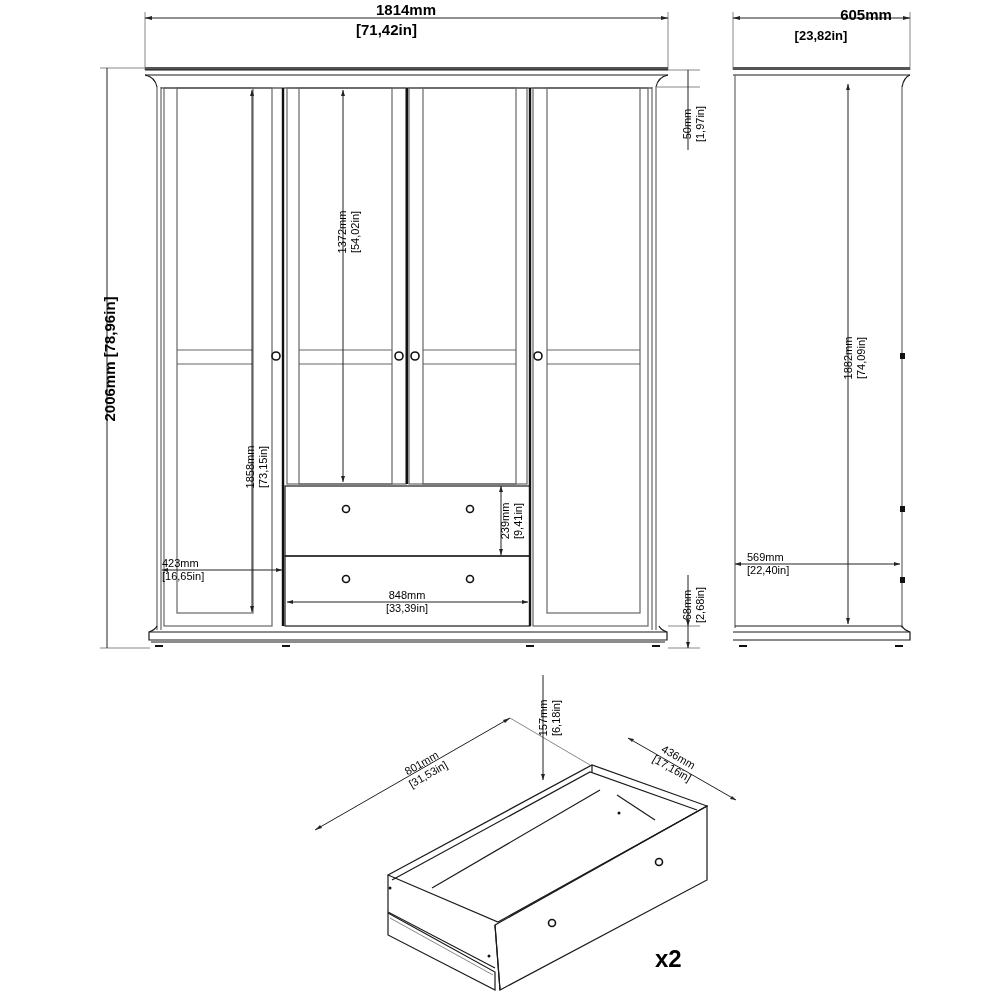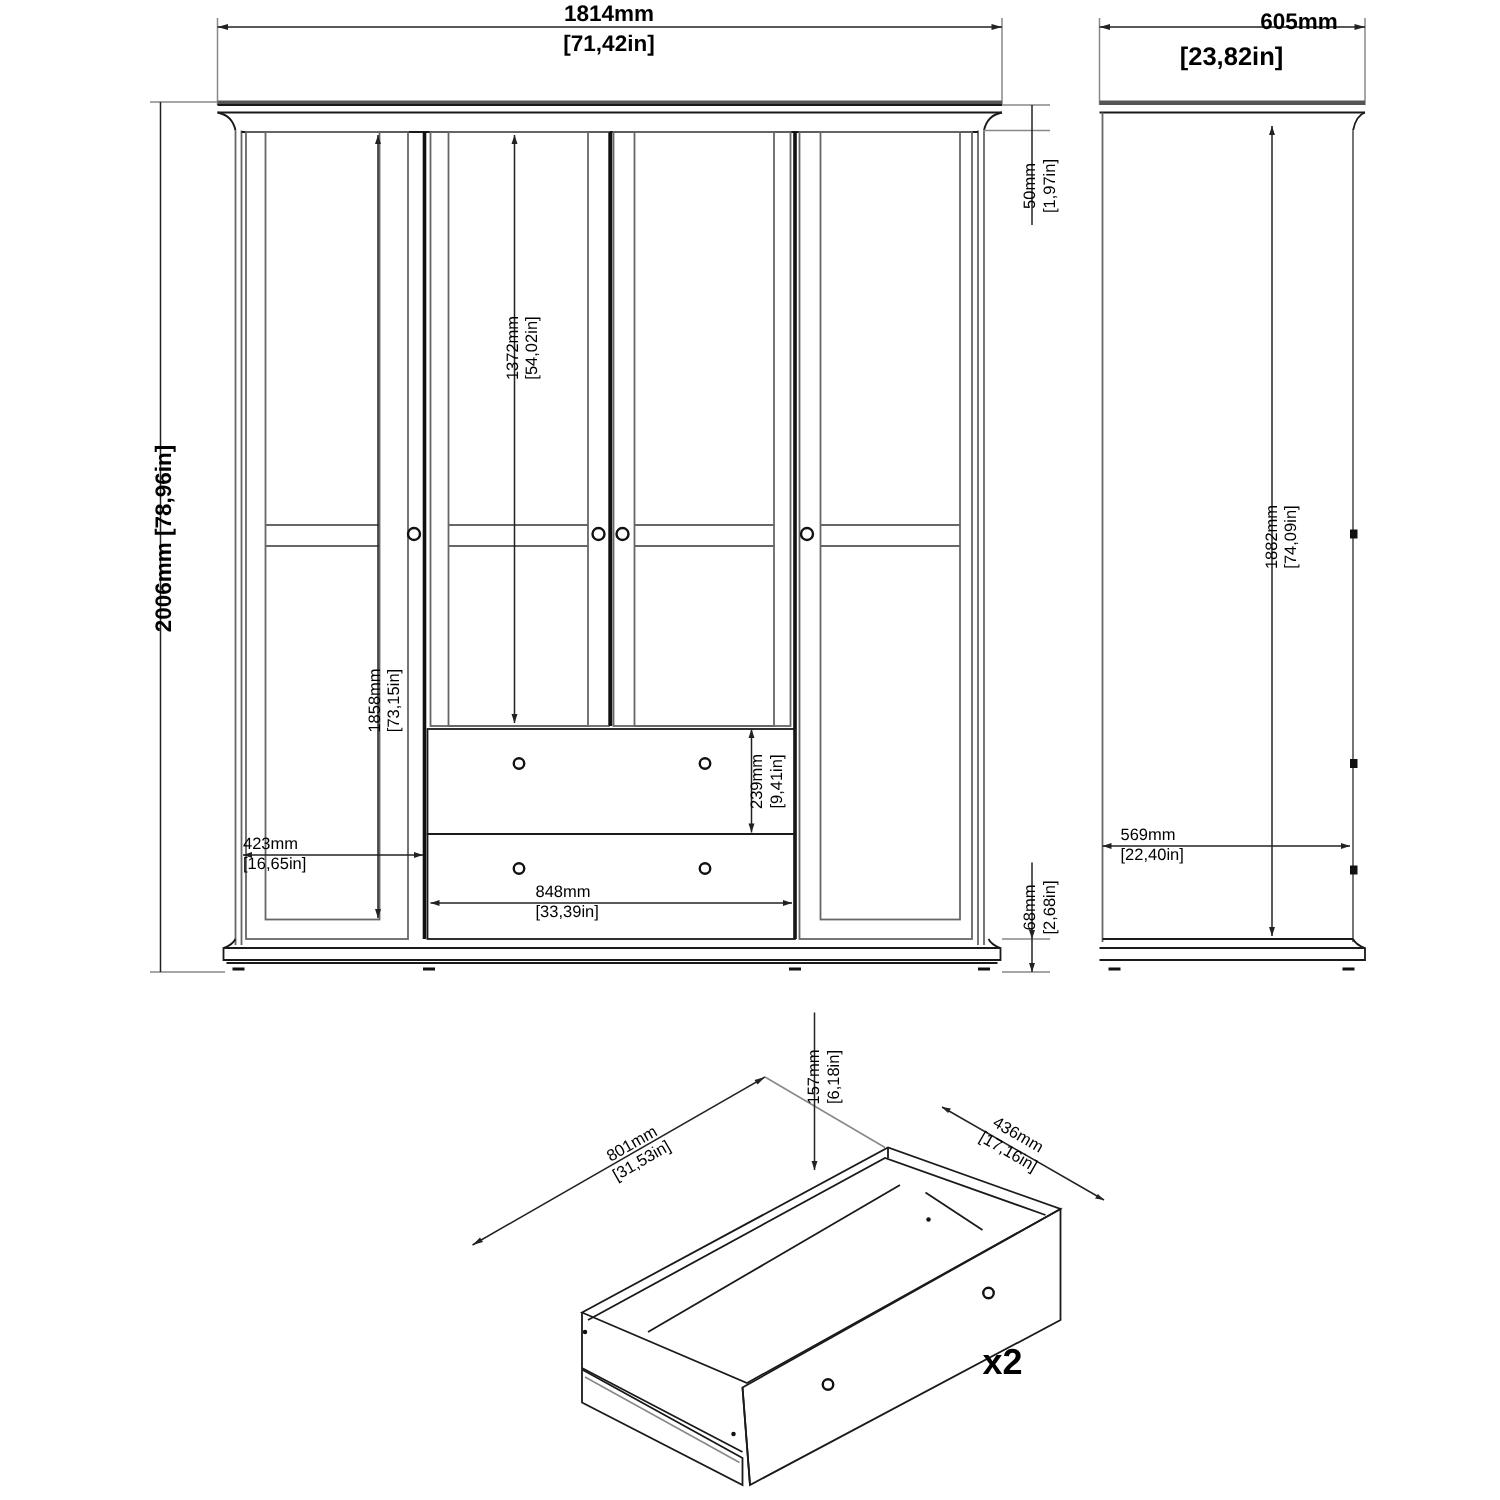--- a/index.html
+++ b/index.html
@@ -158,24 +158,24 @@
     <circle class="knob" cx="659" cy="862" r="3.5"></circle>
     <circle cx="619" cy="813" r="1.5" fill="#111"></circle>
     <circle cx="390" cy="888" r="1.5" fill="#111"></circle>
     <circle cx="489" cy="956" r="1.5" fill="#111"></circle>
   </g>
 </svg>
 
 <div style="position:absolute;left:0;top:0;width:1000px;height:1000px;border-radius:27px;">
 
   <div style="position:absolute;left:356px;top:1px;width:100px;text-align:center;font-weight:bold;font-size:15px;">1814mm</div>
-  <div style="position:absolute;left:356px;top:21px;width:100px;text-align:center;font-weight:bold;font-size:15px;">[<span>71,42in</span>]</div>
+  <div style="position:absolute;left:356px;top:21px;width:100px;font-weight:bold;font-size:15px;">[<span>71,42in</span>]</div>
 
   <div style="position:absolute;left:816px;top:6px;width:100px;text-align:center;font-weight:bold;font-size:15px;">605mm</div>
-  <div style="position:absolute;left:771px;top:28px;width:100px;text-align:center;font-weight:bold;font-size:17px;">[<span>23,82in</span>]</div>
+  <div style="position:absolute;left:771px;top:28px;width:100px;text-align:center;font-weight:bold;font-size:13px;">[<span>23,82in</span>]</div>
 
   <div style="position:absolute;left:20px;top:350px;width:180px;text-align:center;transform:rotate(-90deg);font-weight:bold;font-size:15px;line-height:18px;">
     <span>2006mm</span>
     [<span>78,96in</span>]
   </div>
 
   <div style="position:absolute;left:644px;top:111px;width:100px;text-align:center;transform:rotate(-90deg);font-size:11px;line-height:13px;">
     <span>50mm</span><br>[<span>1,97in</span>]
   </div>
 
@@ -188,21 +188,21 @@
   </div>
 
   <div style="position:absolute;left:162px;top:557px;width:120px;text-align:left;font-size:11px;line-height:13px;">
     <span>423mm</span><br>[<span>16,65in</span>]
   </div>
 
   <div style="position:absolute;left:462px;top:508px;width:100px;text-align:center;transform:rotate(-90deg);font-size:11px;line-height:13px;">
     <span>239mm</span><br>[<span>9,41in</span>]
   </div>
 
-  <div style="position:absolute;left:357px;top:589px;width:100px;font-size:11px;line-height:13px;">
+  <div style="position:absolute;left:357px;top:589px;width:100px;text-align:center;font-size:11px;line-height:13px;">
     <span>848mm</span><br>[<span>33,39in</span>]
   </div>
 
   <div style="position:absolute;left:644px;top:592px;width:100px;text-align:center;transform:rotate(-90deg);font-size:11px;line-height:13px;">
     <span>68mm</span><br>[<span>2,68in</span>]
   </div>
 
   <div style="position:absolute;left:805px;top:345px;width:100px;text-align:center;transform:rotate(-90deg);font-size:11px;line-height:13px;">
     <span>1882mm</span><br>[<span>74,09in</span>]
   </div>
@@ -216,14 +216,14 @@
   </div>
 
   <div style="position:absolute;left:505px;top:705px;width:90px;text-align:center;transform:rotate(-90deg);font-size:11px;line-height:13px;">
     <span>157mm</span><br>[<span>6,18in</span>]
   </div>
 
   <div style="position:absolute;left:630px;top:750px;width:90px;text-align:center;transform:rotate(30deg);font-size:11px;line-height:13px;">
     <span>436mm</span><br>[<span>17,16in</span>]
   </div>
 
-  <div style="position:absolute;left:655px;top:895px;font-weight:bold;font-size:24px;text-align:center;">x2</div>
+  <div style="position:absolute;left:655px;top:945px;font-weight:bold;font-size:24px;text-align:center;">x2</div>
 </div>
 
 </body></html>

